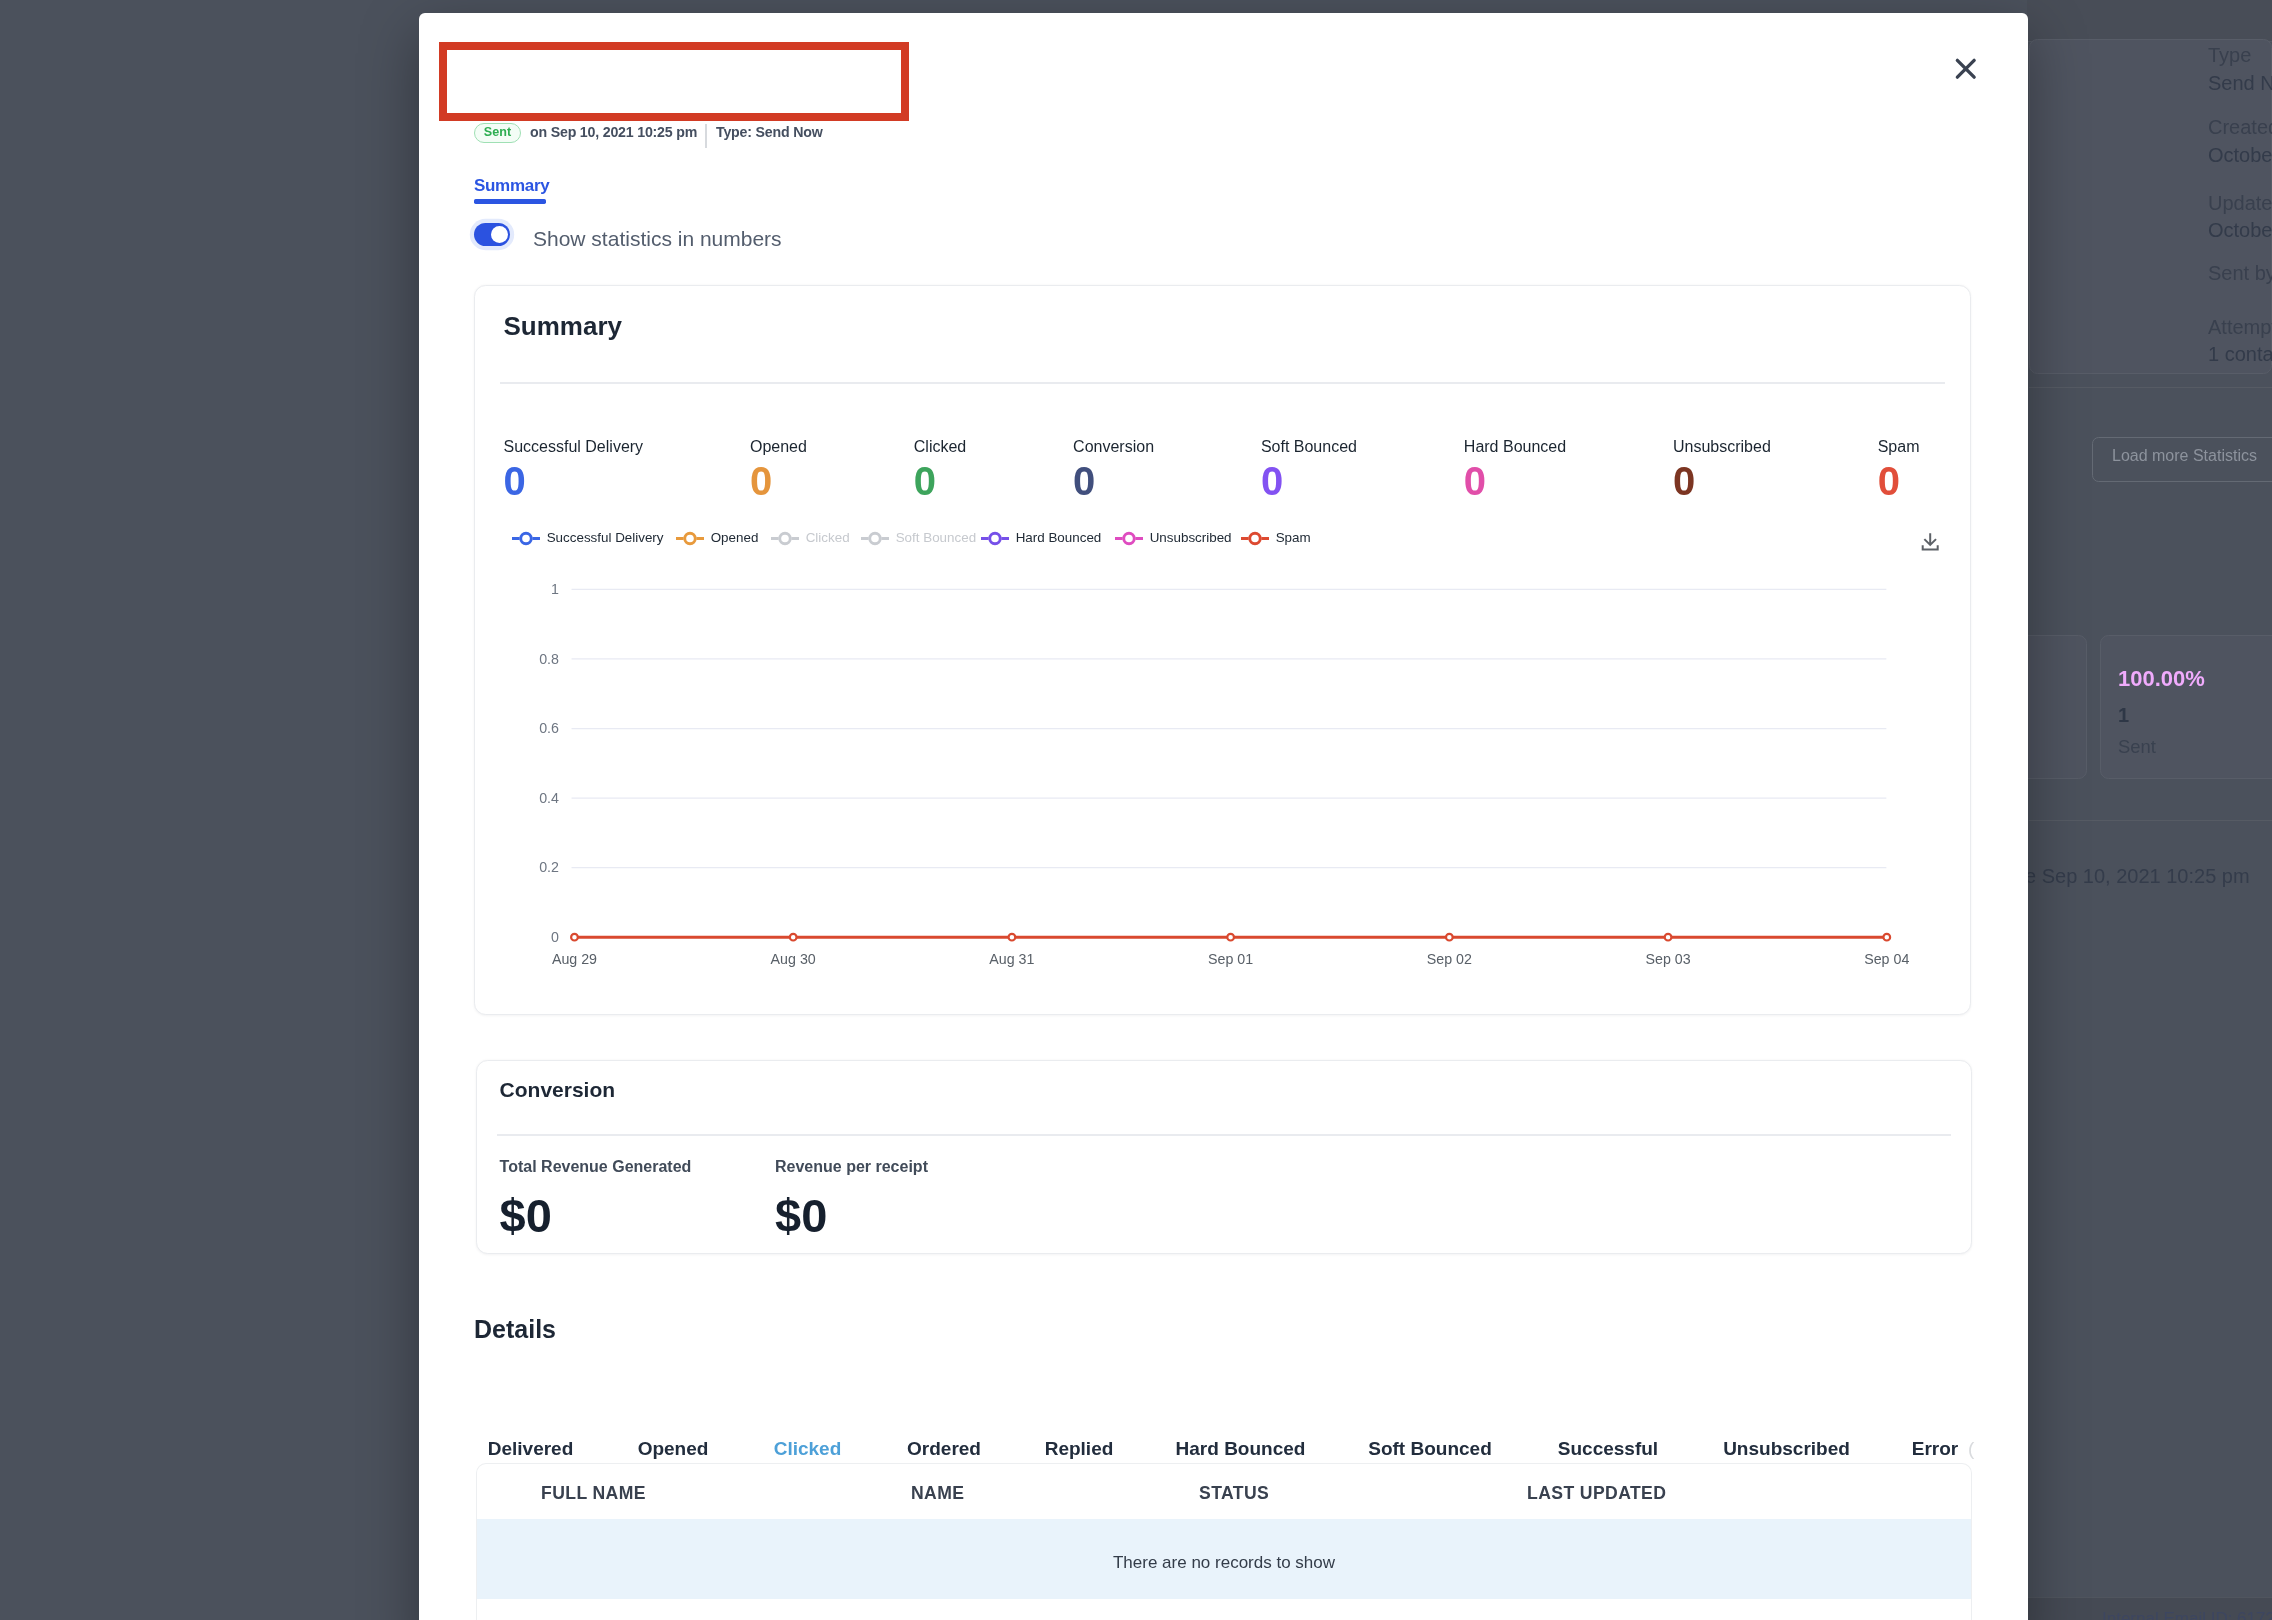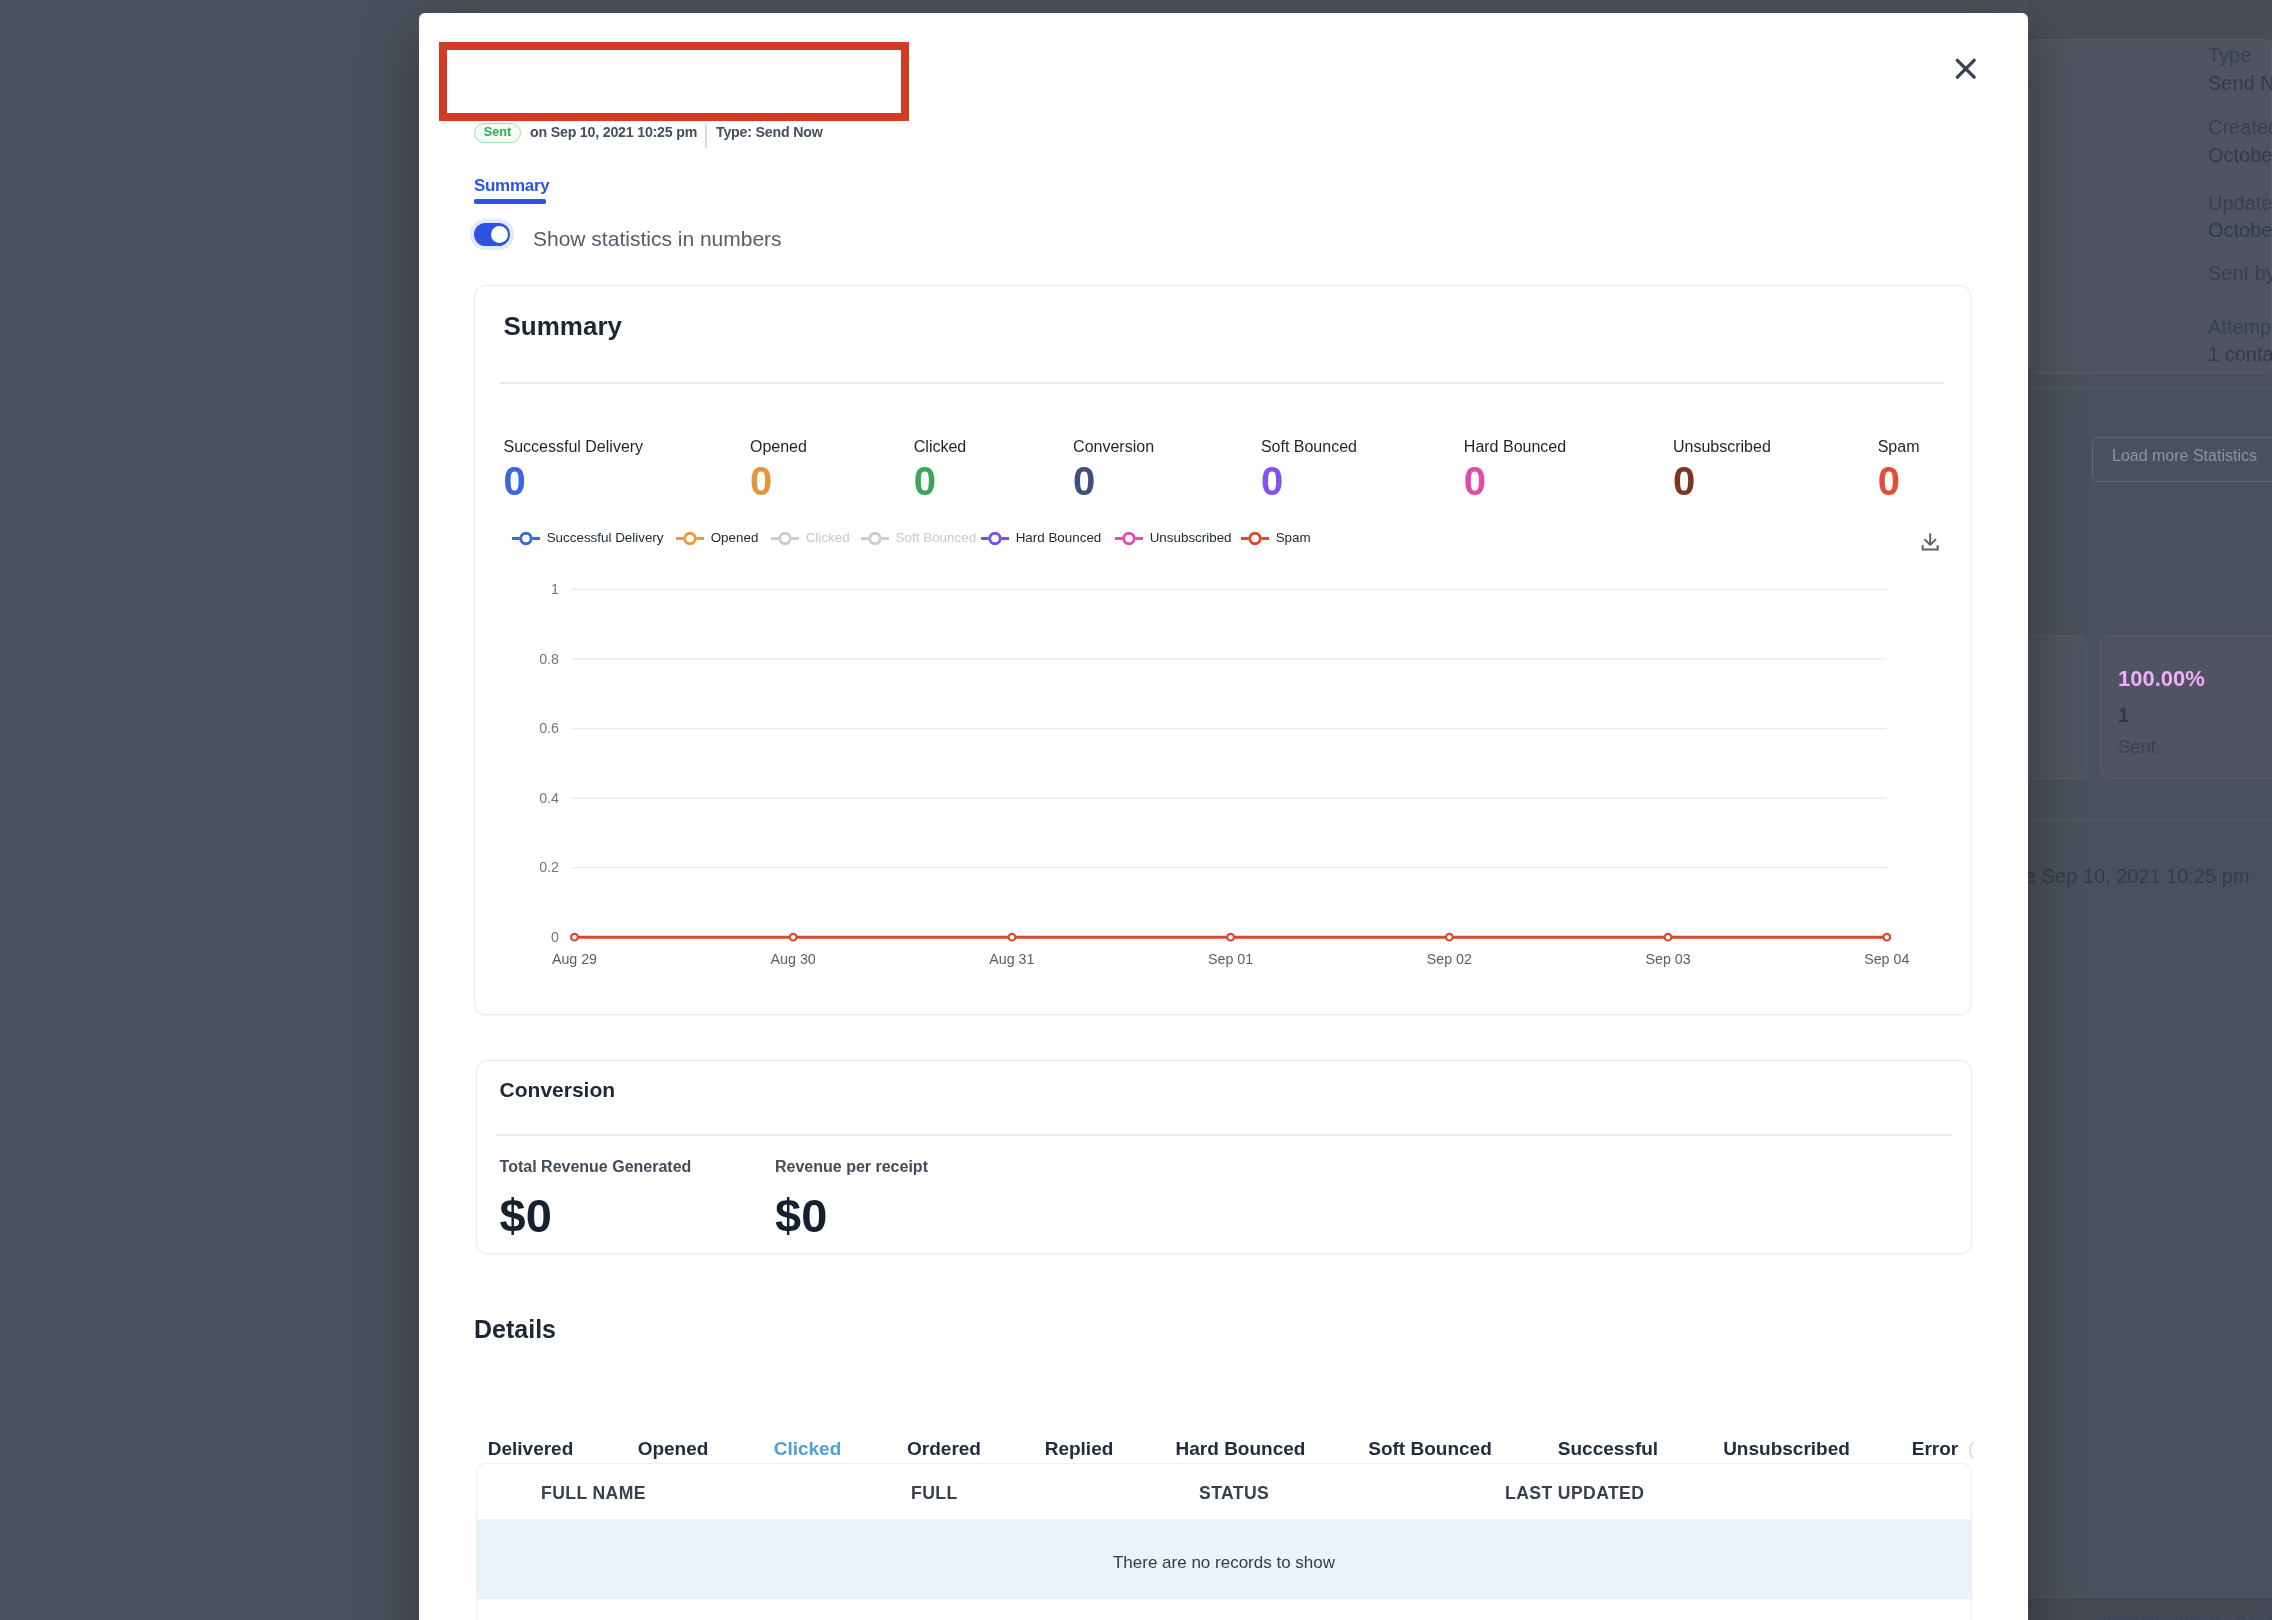--- a/index.html
+++ b/index.html
@@ -265,21 +265,21 @@
       <div class="dtab" style="width:153px;">Hard Bounced</div>
       <div class="dtab" style="width:146px;">Soft Bounced</div>
       <div class="dtab" style="width:130px;">Successful</div>
       <div class="dtab" style="width:147px;">Unsubscribed</div>
       <div class="dtab" style="width:70px;">Error</div>
       <div class="dtab ghost">(</div>
     </div>
 
     <div class="abs dtable">
       <div class="th" style="left:44px;margin-left:20px;">FULL NAME</div>
-      <div class="th" style="left:434px;">FULL</div>
+      <div class="th" style="left:434px;">NAME</div>
       <div class="th" style="left:722px;">STATUS</div>
-      <div class="th" style="left:1028px;">LAST UPDATED</div>
+      <div class="th" style="left:1050px;">LAST UPDATED</div>
       <div class="blue-row">
         <div class="msg">There are no records to show</div>
       </div>
     </div>
   </div>
 
 
 </body></html>

